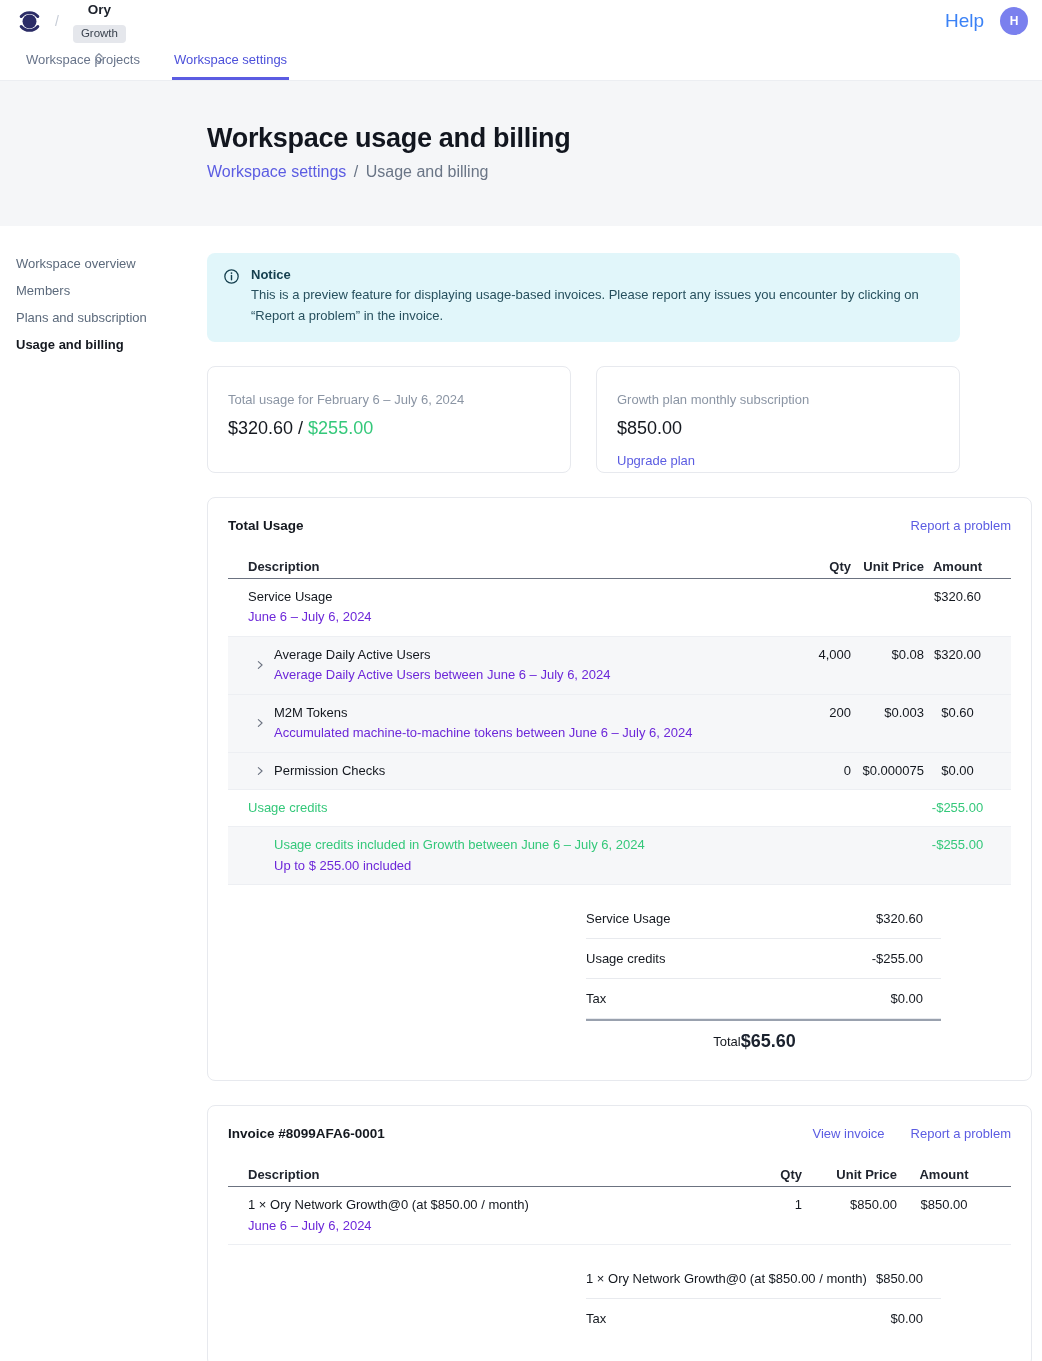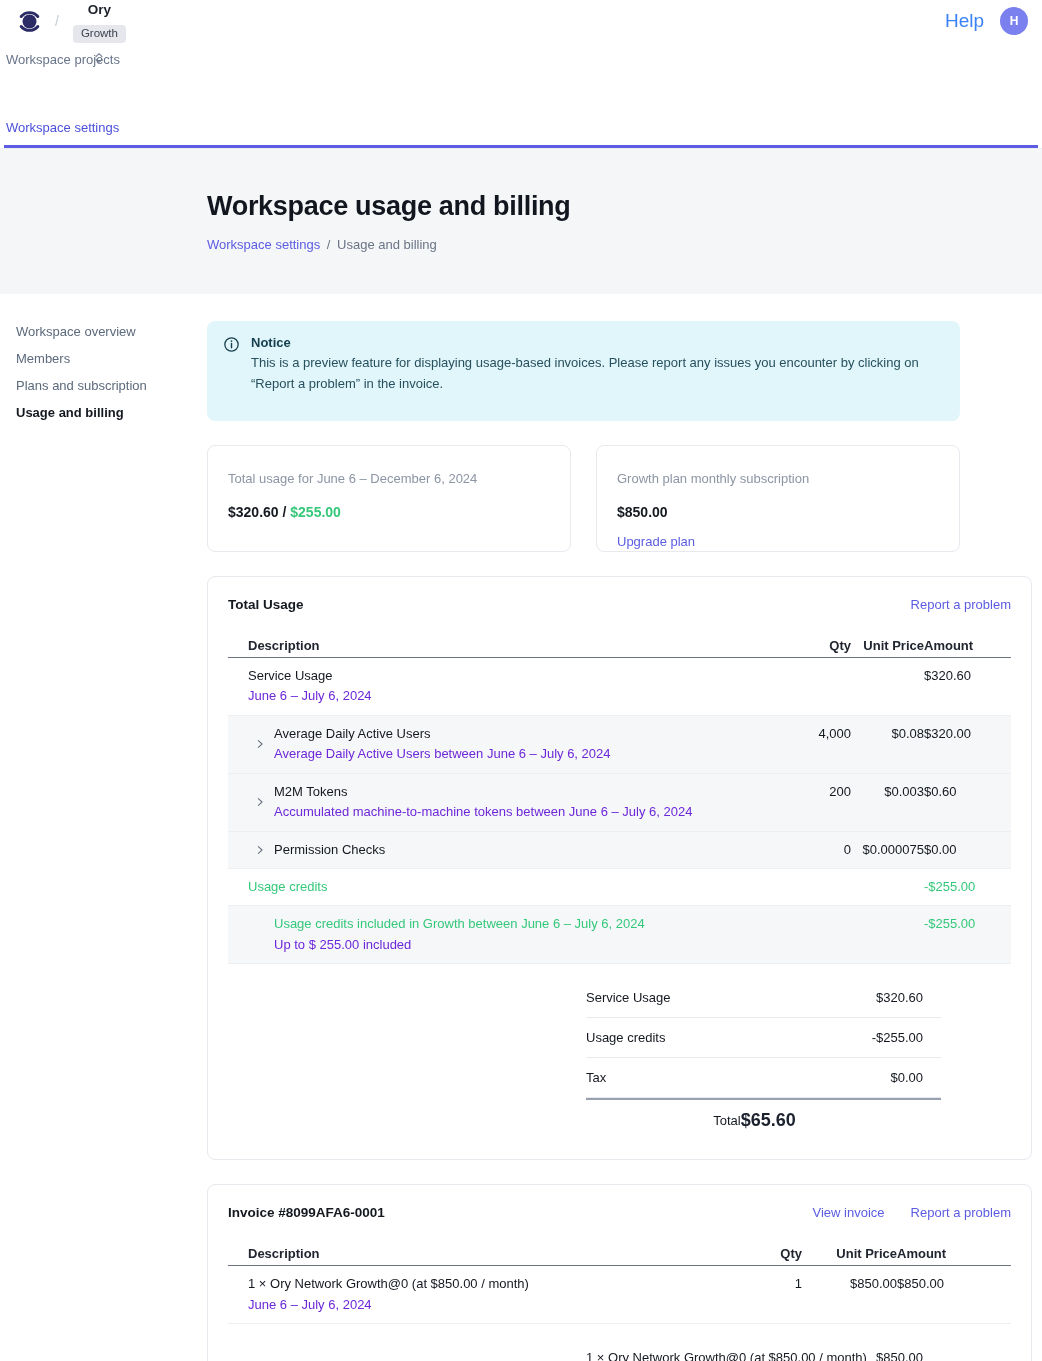--- a/index.html
+++ b/index.html
@@ -17,66 +17,66 @@
   .logo { display:flex; align-items:center; }
   .path-sep { color:#c6ccd6; font-size:14px; }
   .ws-switcher { display:flex; align-items:center; gap:8px; cursor:pointer; padding:4px 2px; border-radius:6px;flex-direction:column; }
   .ws-name { font-size:13.5px; font-weight:600; color:#1c212b; }
   .badge { background:#e5e7ec; color:#3b434f; font-size:11.5px; font-weight:500; padding:3px 8px; border-radius:4px; line-height:1; }
   .topbar-right { display:flex; align-items:center; gap:16px; }
   .help { font-size:19px; color:#3b82f6; }
   .avatar { width:28px; height:28px; border-radius:50%; background:#7a80ee; color:#fff; display:flex; align-items:center; justify-content:center; font-size:12px; font-weight:600; cursor:pointer; }
 
   
-  .tabs { display:flex; gap:30px; padding:0 4px; background:#fff; border-bottom:1px solid #eceef2;flex-direction:column; }
+  .tabs { display:flex; gap:30px; padding:0 24px; background:#fff; border-bottom:1px solid #eceef2; }
   .tab { font-size:13px; color:#68748a; padding:10px 2px 10px; cursor:pointer; border-bottom:3px solid transparent; }
   .tab.active { color:#4c50da; font-weight:500; border-bottom-color:#5b5ce2; }
 
   
   .hero { background:#f5f6f8; height:145px; padding:42px 0 0 207px; }
   .hero h1 { margin:0; font-size:27px; font-weight:700; color:#12161f; letter-spacing:-0.3px; }
-  .crumbs { margin-top:15px; font-size:13px; }
+  .crumbs { margin-top:9px; font-size:16px; }
   .crumbs a { color:#5b5ce2; }
   .crumb-sep { color:#6a7586; margin:0 3px; }
   .crumb-cur { color:#6a7586; }
 
   
   .main { display:flex; background:#fff; }
   .sidebar { width:207px; flex-shrink:0; padding:30px 0 0 16px; }
   .side-item { font-size:13px; color:#5c6a7c; margin-bottom:12px; cursor:pointer; line-height:1; padding:1px 0; }
   .side-item.active { color:#14181f; font-weight:700; }
   .content { width:753px; padding:27px 0 16px; }
 
   
-  .notice { background:#e1f6fa; border-radius:8px; padding:14px 16px 26px; display:flex; gap:11px; }
+  .notice { background:#e1f6fa; border-radius:8px; padding:14px 16px 15px; display:flex; gap:11px; }
   .notice-icon { flex-shrink:0; margin-top:1px; }
   .notice-title { font-size:13px; font-weight:700; color:#16404f; }
   .notice-body { font-size:13px; color:#27505e; line-height:1.6; margin-top:3px; }
 
   
   .cards { display:flex; gap:25px; margin-top:24px; }
   .stat-card { width:364px; height:107px; border:1px solid #e7e9ee; border-radius:8px; background:#fff; padding:25px 20px; }
   .stat-label { font-size:13px; color:#8b95a4; }
-  .stat-value { font-size:14px; font-weight:700; color:#14181f; margin-top:18px; }
+  .stat-value { font-size:18px; font-weight:400; color:#14181f; margin-top:11px; }
   .green { color:#34c87a; }
   .upgrade { display:inline-block; font-size:13px; color:#5b5ce2; margin-top:14px; }
 
   
   .table-card { width:825px; margin-top:24px; border:1px solid #e7e9ee; border-radius:8px; background:#fff; padding:20px 20px 28px; }
   .tc-header { display:flex; align-items:center; }
   .tc-title { font-size:13.5px; font-weight:700; color:#14181f; flex:1; }
   .tc-links { display:flex; gap:26px; }
   .link { font-size:13px; color:#5b5ce2; }
 
   .tbl { margin-top:16px; }
   .tbl-head { display:flex; align-items:center; padding:10px 20px 4px; font-size:13px; font-weight:600; color:#20252f; border-bottom:1px solid #6b7280; }
   .col-desc { flex:1; }
   .col-qty  { width:70px; text-align:right; }
   .col-unit { width:73px; text-align:right; }
-  .col-amt  { width:67px; text-align:left; }
+  .col-amt  { width:67px; text-align:center; }
   .inv .col-qty  { width:70px; }
   .inv .col-unit { width:95px; }
   .inv .col-amt  { width:94px; }
 
   .row { display:flex; align-items:flex-start; padding:9px 20px 10px; font-size:13px; border-bottom:1px solid #edeff3; }
   .row.shaded { background:#f6f7f9; }
   .row .desc { flex:1; }
   .row .name { color:#14181f; line-height:1.35; }
   .row .sub { color:#6d28d9; margin-top:3px; line-height:1.35; }
   .row .num { color:#14181f; line-height:1.35; }
@@ -156,21 +156,21 @@
         <circle cx="12" cy="7.2" r="1.25" fill="#16404f"></circle>
       </svg>
       <div>
         <div class="notice-title">Notice</div>
         <div class="notice-body">This is a preview feature for displaying usage-based invoices. Please report any issues you encounter by clicking on “Report a problem” in the invoice.</div>
       </div>
     </div>
 
     <div class="cards">
       <div class="stat-card">
-        <div class="stat-label">Total usage for June 6 – December 6, 2024</div>
+        <div class="stat-label">Total usage for February 6 – July 6, 2024</div>
         <div class="stat-value"><span>$320.60</span><span> / </span><span class="green">$255.00</span></div>
       </div>
       <div class="stat-card">
         <div class="stat-label">Growth plan monthly subscription</div>
         <div class="stat-value">$850.00</div>
         <a class="upgrade">Upgrade plan</a>
       </div>
     </div>
 
     <div class="table-card">

